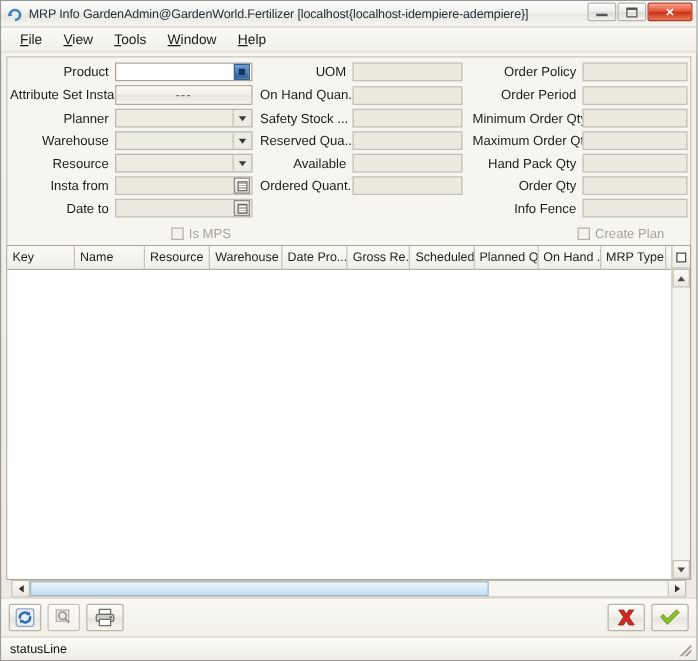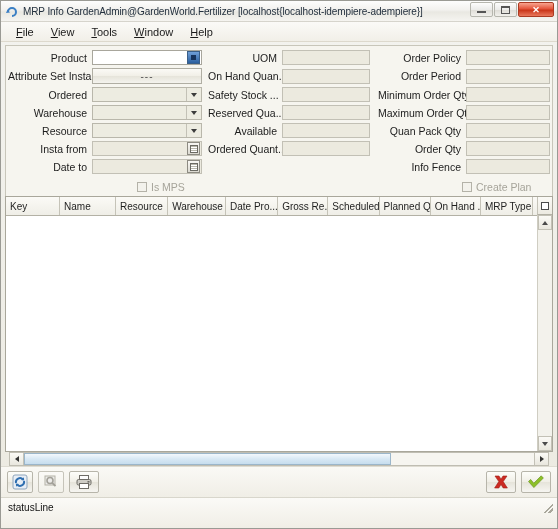--- a/index.html
+++ b/index.html
@@ -259,21 +259,21 @@
   }
   .tbtn.plain { border-color: #c6c4ba; background: linear-gradient(180deg,#fbfaf7,#f2f1ea); }
   .tbtn.big { width: 30px; height: 22px; }
 
   
   .statusbar {
     height: 18px; min-height: 18px;
     background: linear-gradient(180deg,#fbfaf7,#f0eee6);
     border-top: 1px solid #d8d6cc;
     display: flex; align-items: center; justify-content: space-between;
-    padding: 0 2px 12px 7px;
+    padding: 0 2px 0 7px;
   }
   .status-text { font-size: 10px; color: #111; }
   .grip {
     width: 12px; height: 12px; margin-right: 2px;
     background:
       linear-gradient(135deg, transparent 60%, #a9a79b 60%, #a9a79b 70%, transparent 70%),
       linear-gradient(135deg, transparent 78%, #a9a79b 78%, #a9a79b 88%, transparent 88%);
   }
 </style>
 </head>
@@ -329,21 +329,21 @@
 
         <div class="lbl">Attribute Set Insta...</div>
         <div class="asi-btn">---</div>
         <div class="spacer"></div>
         <div class="lbl">On Hand Quan...</div>
         <div class="fld ro"></div>
         <div class="spacer"></div>
         <div class="lbl">Order Period</div>
         <div class="fld ro"></div>
 
-        <div class="lbl">Ordered</div>
+        <div class="lbl">Planner</div>
         <div class="combo">
           <div class="body"></div>
           <div class="arrow-box">
               <span class="tri-down"></span>
             </div>
         </div>
         <div class="spacer"></div>
         <div class="lbl">Safety Stock ...</div>
         <div class="fld ro"></div>
         <div class="spacer"></div>
@@ -368,21 +368,21 @@
         <div class="combo">
           <div class="body"></div>
           <div class="arrow-box">
               <span class="tri-down"></span>
             </div>
         </div>
         <div class="spacer"></div>
         <div class="lbl">Available</div>
         <div class="fld ro"></div>
         <div class="spacer"></div>
-        <div class="lbl">Quan Pack Qty</div>
+        <div class="lbl">Hand Pack Qty</div>
         <div class="fld ro"></div>
 
         <div class="lbl">Insta from</div>
         <div class="fld-wrap">
           <div class="fld ro"></div>
           <div class="mini-btn">
               <span class="cal"></span>
             </div>
         </div>
         <div class="spacer"></div>

